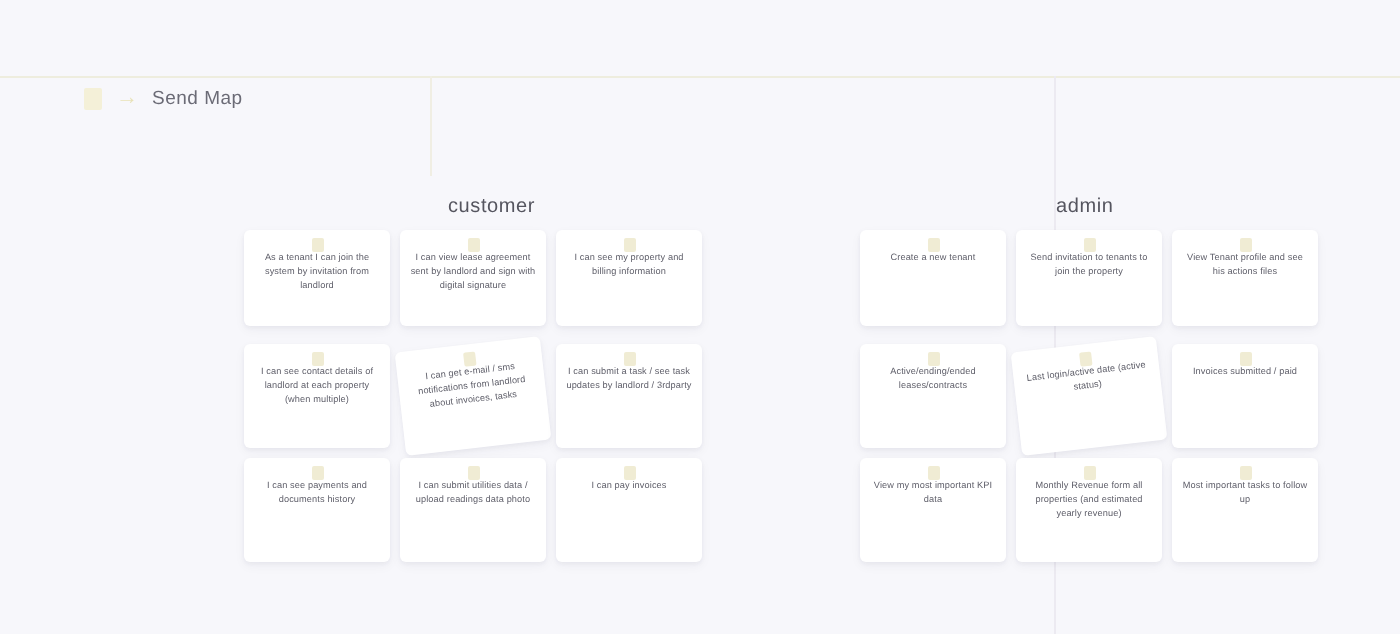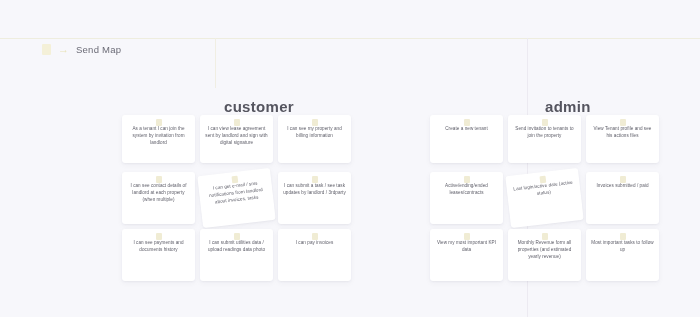--- a/index.html
+++ b/index.html
@@ -65,28 +65,27 @@
   .header-title {
     font-size: 9.5px;
     color: #6b6b76;
     letter-spacing: 0.25px;
     white-space: nowrap;
   }
 
   
   .col-head {
     position: absolute;
-    font-size: 15px;
+    font-size: 10px;
     color: #55555f;
     letter-spacing: 0.3px;
     white-space: nowrap;
-    font-weight: bold;
   }
   .col-head.customer { left: 224px; top: 98px; }
-  .col-head.admin    { left: 545px; top: 98px; }
+  .col-head.admin    { left: 528px; top: 98px; }
 
   
   .board {
     position: absolute;
     left: 0;
     top: 115px;
     width: 700px;
   }
   .row {
     position: relative;

